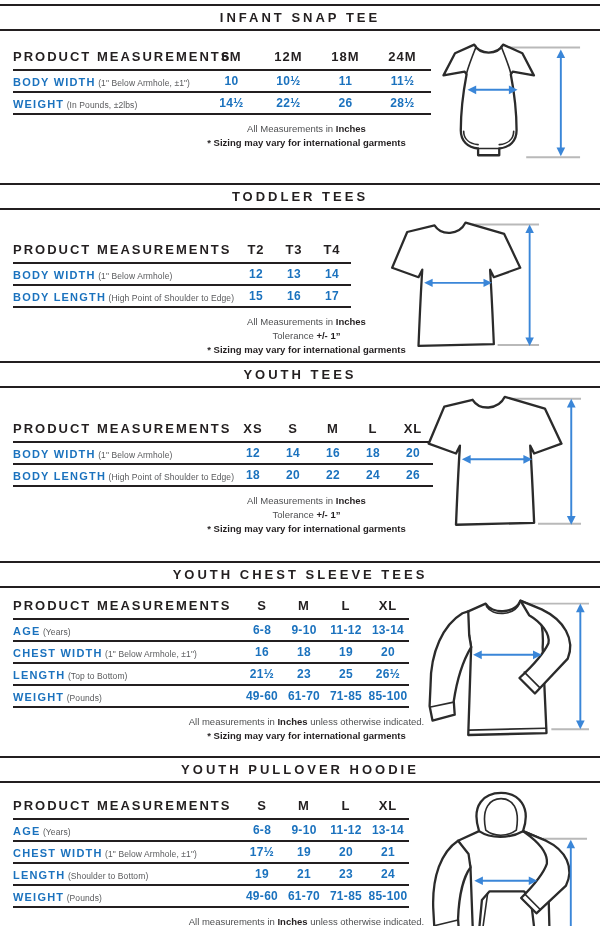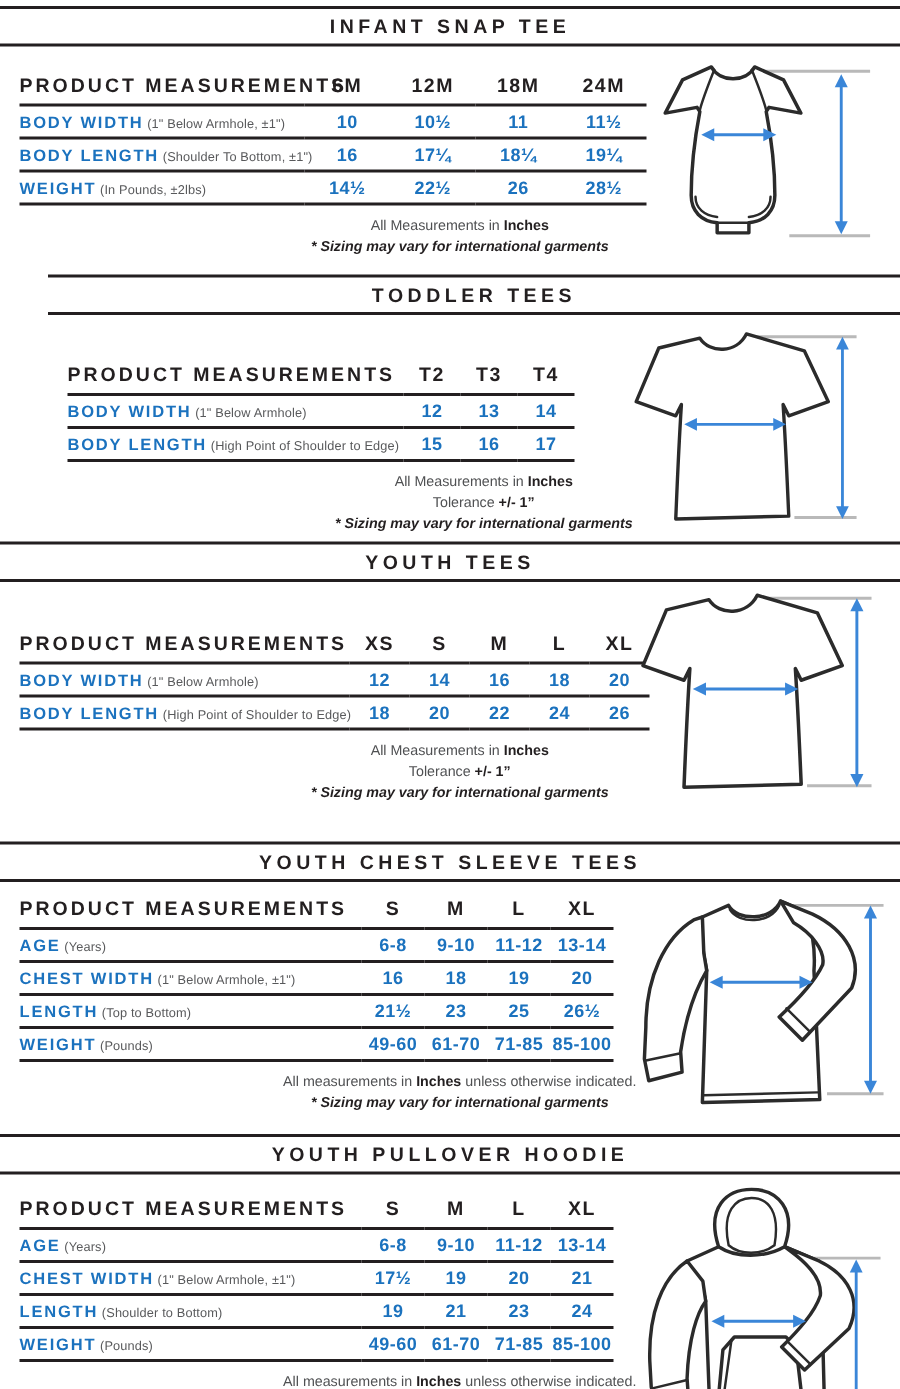--- a/index.html
+++ b/index.html
@@ -1,19 +1,19 @@
 <!DOCTYPE html>
 <html><head>
 <meta charset="utf-8">
 <style>
   html,body{margin:0;padding:0;background:#fff;width:600px;height:926px;overflow:hidden;
     font-family:"Liberation Sans",sans-serif;color:#231f20;}
   #page{width:600px;padding-top:4px;box-sizing:border-box;}
   .size-section{position:relative;box-sizing:border-box;}
-  .s0{height:179px;} .s1{height:178px;margin-left:32px;} .s2{height:200px;} .s3{height:195px;} .s4{height:141px;}
+  .s0{height:179px;} .s1{height:178px;} .s2{height:200px;} .s3{height:195px;} .s4{height:141px;}
   .title-bar{border-top:2px solid #231f20;border-bottom:2px solid #231f20;padding:4px 12px;text-align:center;}
   .title{margin:0;font-size:13px;line-height:15px;font-weight:bold;letter-spacing:3px;color:#231f20;}
   .content{position:relative;height:calc(100% - 27px);}
   .table-wrap{margin-left:13px;}
   .s0 .table-wrap{padding-top:18px;} .s1 .table-wrap{padding-top:32px;}
   .s2 .table-wrap{padding-top:33px;} .s3 .table-wrap{padding-top:10px;} .s4 .table-wrap{padding-top:15px;}
   table.size-table{border-collapse:collapse;table-layout:fixed;}
   .s0 table.size-table{width:418px;} .s1 table.size-table{width:338px;}
   .s2 table.size-table{width:420px;} .s3 table.size-table,.s4 table.size-table{width:396px;}
   .s0 .label-col{width:190px;} .s1 .label-col{width:224px;} .s2 .label-col{width:220px;}
@@ -25,21 +25,21 @@
   th.val-col{text-align:center;letter-spacing:1px;}
   tbody td{border-bottom:2px solid #231f20;height:20px;vertical-align:middle;white-space:nowrap;}
   td.row-label{text-align:left;overflow:visible;}
   .lbl{color:#1b72be;font-weight:bold;font-size:11px;letter-spacing:1.2px;}
   .note{color:#58595b;font-size:8.5px;letter-spacing:0.1px;}
   td.val{text-align:center;color:#1b72be;font-weight:bold;font-size:12px;letter-spacing:0.3px;}
   .footnotes{margin-top:8px;text-align:center;}
   .fn-line{margin:0 0 3px 0;font-size:9.5px;line-height:11px;}
   .fn-regular{color:#4f5052;}
   .fn-bold{color:#231f20;font-weight:bold;}
-  .fn-bolditalic{color:#231f20;font-weight:bold;font-style:italic;}
+  .fn-bolditalic{color:#231f20;font-weight:bold;}
   .illus-wrap{position:absolute;}
   .illus-wrap svg{display:block;width:100%;height:auto;}
   .s0 .illus-wrap{left:430px;top:4px;width:152px;}
   .s1 .illus-wrap{left:378px;top:6px;width:162px;}
   .s2 .illus-wrap{left:414px;top:2px;width:168px;}
   .s3 .illus-wrap{left:418px;top:4px;width:172px;}
   .s4 .illus-wrap{left:416px;top:8px;width:172px;}
   .garment{fill:#ffffff;stroke:#2b2b2b;stroke-width:2.4;stroke-linejoin:round;stroke-linecap:round;}
   .seam{fill:none;stroke:#2b2b2b;stroke-width:1.7;stroke-linecap:round;}
   .refline{stroke:#b9b9b9;stroke-width:2;}
@@ -68,27 +68,20 @@
           </thead>
           <tbody>
               <tr>
                 <td class="row-label"><span class="lbl">BODY WIDTH</span><span class="note"> (1" Below Armhole, ±1")</span></td>
                 <td class="val">10</td>
                 <td class="val">10½</td>
                 <td class="val">11</td>
                 <td class="val">11½</td>
               </tr>
               <tr>
-                <td class="row-label"><span class="lbl">BODY LENGTH</span><span class="note"> (Shoulder To Bottom, ±1")</span></td>
-                <td class="val">16</td>
-                <td class="val">17¼</td>
-                <td class="val">18¼</td>
-                <td class="val">19¼</td>
-              </tr>
-              <tr>
                 <td class="row-label"><span class="lbl">WEIGHT</span><span class="note"> (In Pounds, ±2lbs)</span></td>
                 <td class="val">14½</td>
                 <td class="val">22½</td>
                 <td class="val">26</td>
                 <td class="val">28½</td>
               </tr>
             </tbody>
         </table>
         <div class="footnotes">
             <p class="fn-line"><span class="fn-regular">All Measurements in </span><span class="fn-bold">Inches</span></p>

